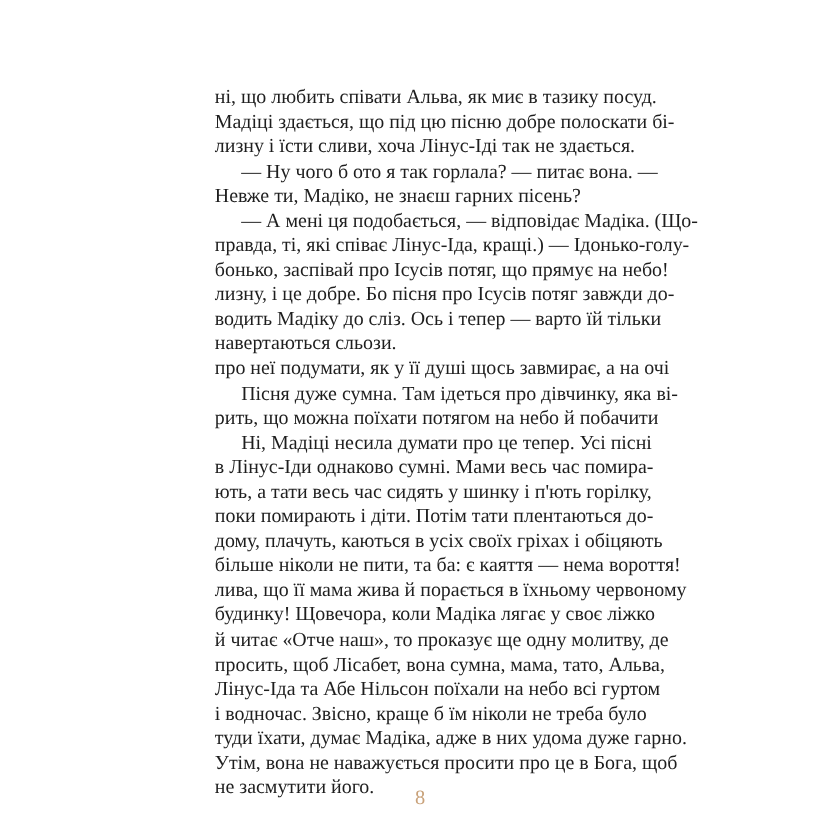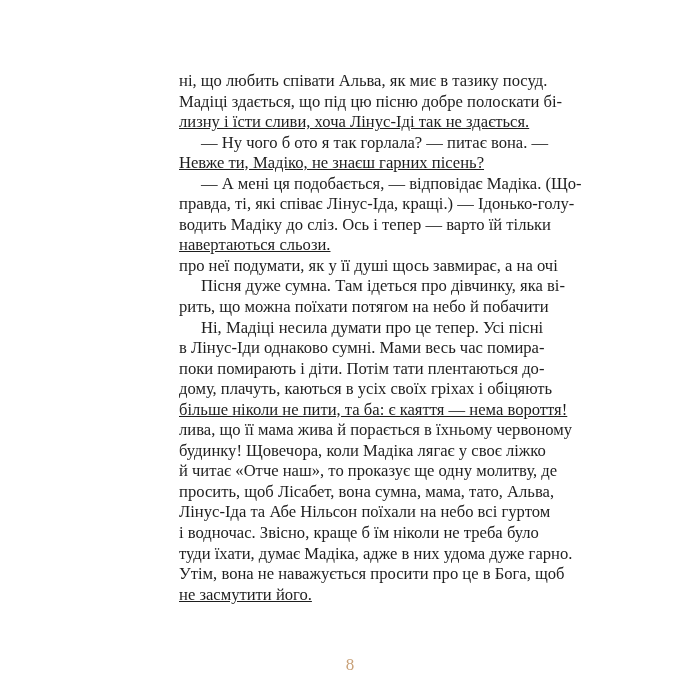--- a/index.html
+++ b/index.html
@@ -10,47 +10,50 @@
   }
   .text-block {
     position: absolute; left: 179px; top: 57px; width: 346px;
     font-family: "Liberation Serif", "DejaVu Serif", serif;
     font-size: 16.6px; line-height: 20.55px; color: #1e1e1e;
   }
   .line {
     display: block; height: 20.55px; white-space: nowrap;
     text-align: justify; text-align-last: justify;
   }
-  .line.last { text-align-last: left; text-decoration: underline; }
+  .line.last { text-align-last: left; }
   .line.indent { padding-left: 22px; }
   .page-number {
     position: absolute; left: 0; width: 700px; top: 641px; text-align: center;
     font-family: "Liberation Serif", "DejaVu Serif", serif;
     font-size: 17px; color: #c9a27a;
   }
 </style>
 </head>
 <body>
 
 <div class="page">
   <div class="text-block">
     <span class="line">ні, що любить співати Альва, як миє в тазику посуд.</span>
     <span class="line">Мадіці здається, що під цю пісню добре полоскати бі-</span>
     <span class="line last">лизну і їсти сливи, хоча Лінус-Іді так не здається.</span>
     <span class="line indent">— Ну чого б ото я так горлала? — питає вона. —</span>
     <span class="line last">Невже ти, Мадіко, не знаєш гарних пісень?</span>
     <span class="line indent">— А мені ця подобається, — відповідає Мадіка. (Що-</span>
     <span class="line">правда, ті, які співає Лінус-Іда, кращі.) — Ідонько-голу-</span>
+    <span class="line last">бонько, заспівай про Ісусів потяг, що прямує на небо!</span>
+    <span class="line">лизну, і це добре. Бо пісня про Ісусів потяг завжди до-</span>
     <span class="line">водить Мадіку до сліз. Ось і тепер — варто їй тільки</span>
     <span class="line last">навертаються сльози.</span>
     <span class="line">про неї подумати, як у її душі щось завмирає, а на очі</span>
     <span class="line indent">Пісня дуже сумна. Там ідеться про дівчинку, яка ві-</span>
     <span class="line">рить, що можна поїхати потягом на небо й побачити</span>
     <span class="line indent">Ні, Мадіці несила думати про це тепер. Усі пісні</span>
     <span class="line">в Лінус-Іди однаково сумні. Мами весь час помира-</span>
+    <span class="line">ють, а тати весь час сидять у шинку і п'ють горілку,</span>
     <span class="line">поки помирають і діти. Потім тати плентаються до-</span>
     <span class="line">дому, плачуть, каються в усіх своїх гріхах і обіцяють</span>
     <span class="line last">більше ніколи не пити, та ба: є каяття — нема вороття!</span>
     <span class="line">лива, що її мама жива й порається в їхньому червоному</span>
     <span class="line">будинку! Щовечора, коли Мадіка лягає у своє ліжко</span>
     <span class="line">й читає «Отче наш», то проказує ще одну молитву, де</span>
     <span class="line">просить, щоб Лісабет, вона сумна, мама, тато, Альва,</span>
     <span class="line">Лінус-Іда та Абе Нільсон поїхали на небо всі гуртом</span>
     <span class="line">і водночас. Звісно, краще б їм ніколи не треба було</span>
     <span class="line">туди їхати, думає Мадіка, адже в них удома дуже гарно.</span>

